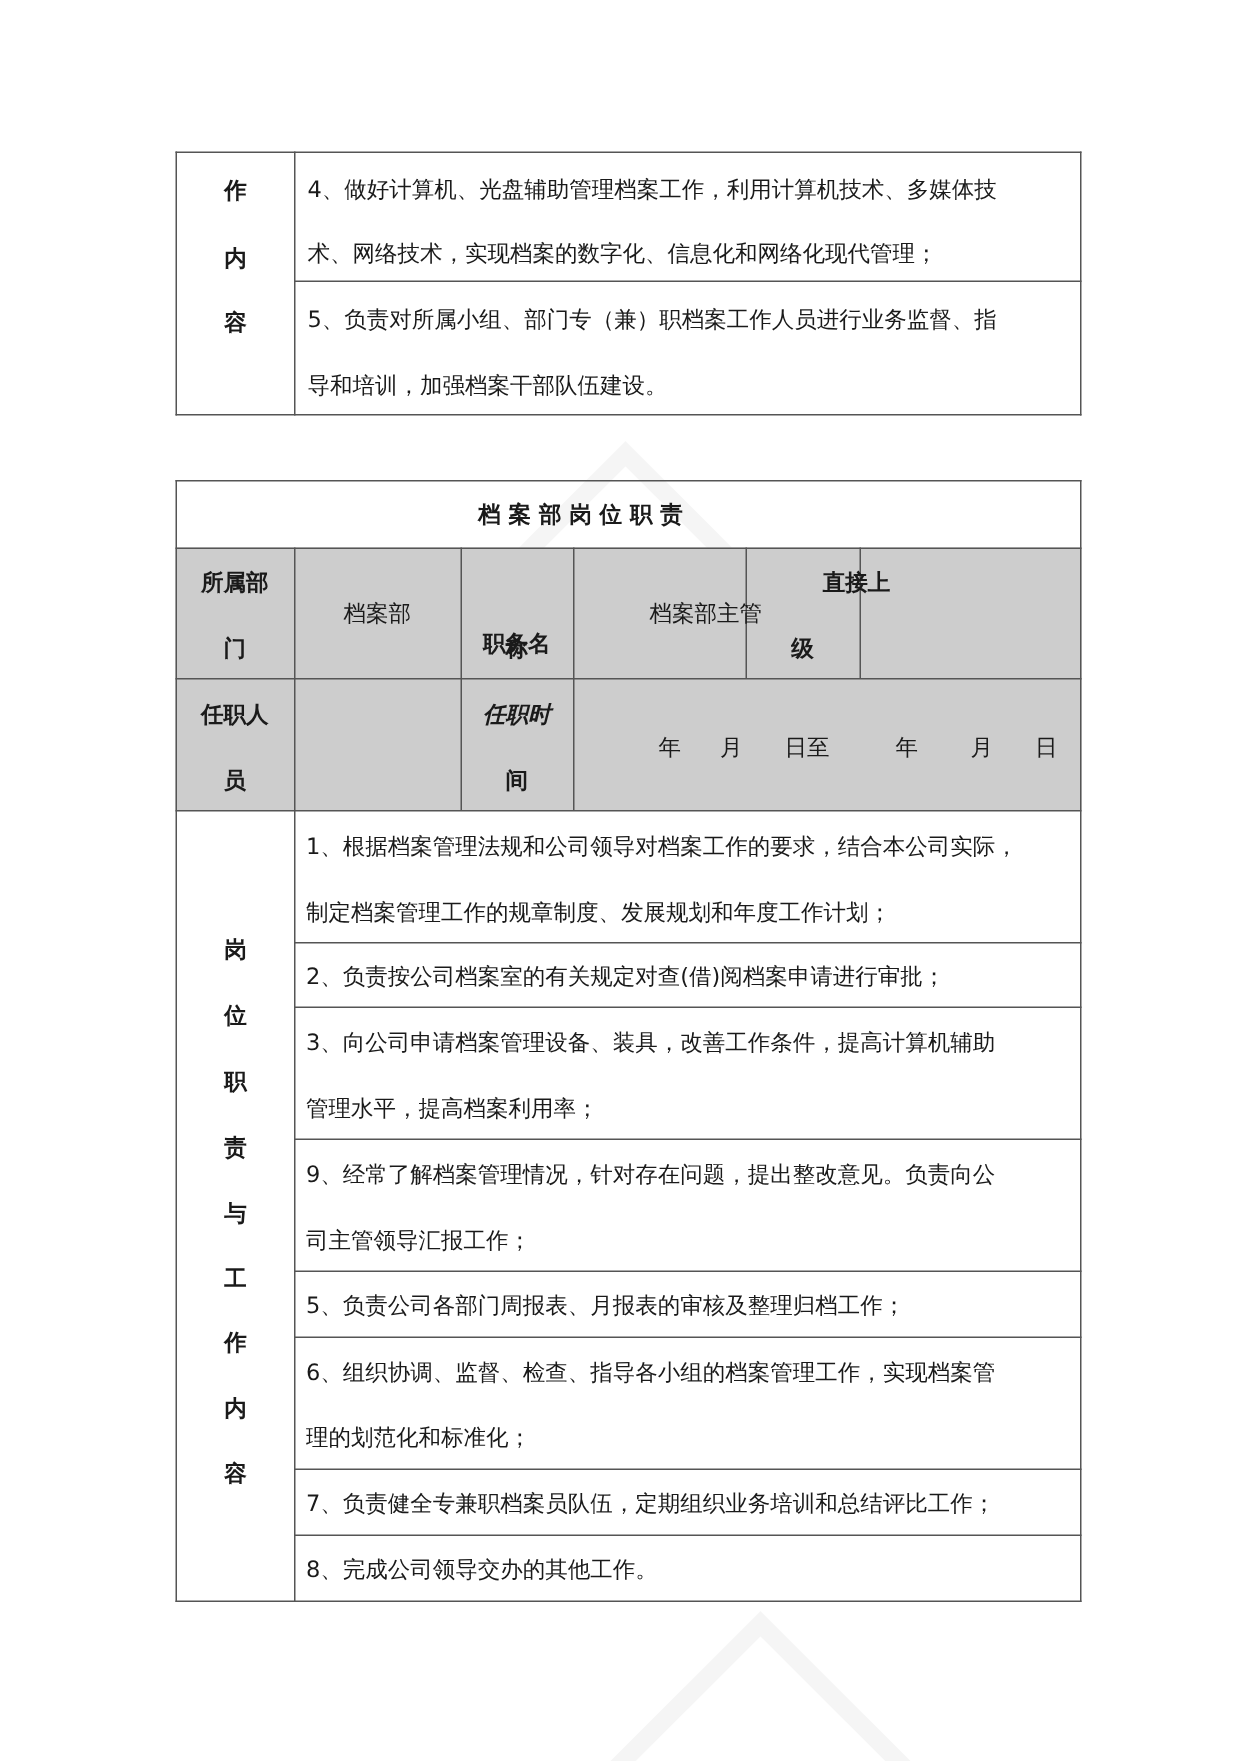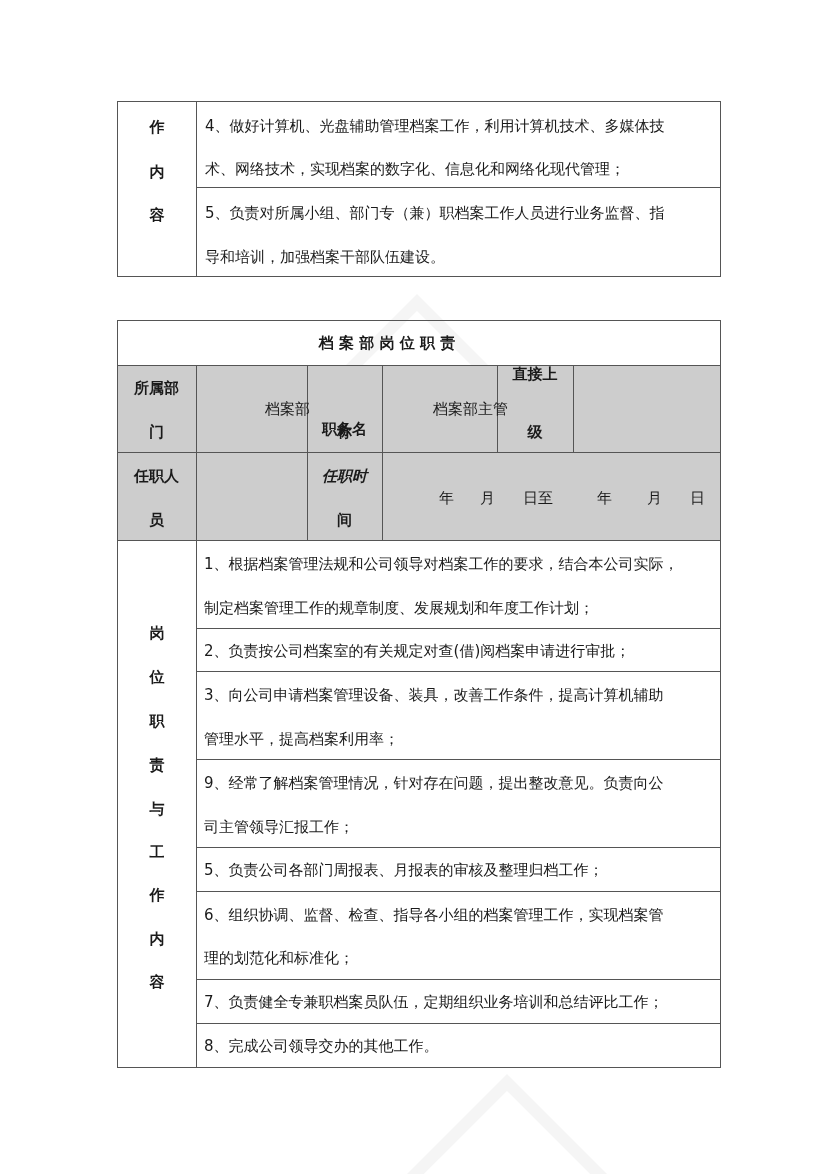--- a/index.html
+++ b/index.html
@@ -65,25 +65,25 @@
   <div class="line-v" style="left:196px; top:365px; height:703px;"></div>
   <div class="line-v" style="left:307px; top:365px; height:175px;"></div>
   <div class="line-v" style="left:382px; top:365px; height:175px;"></div>
   <div class="line-v" style="left:497px; top:365px; height:87px;"></div>
   <div class="line-v" style="left:573px; top:365px; height:87px;"></div>
 
   <div class="txt bold center" style="left:117px; width:540px; top:336px;">档 案 部 岗 位 职 责</div>
 
   <div class="txt bold center" style="left:117px; width:79px; top:381px;">所属部</div>
   <div class="txt bold center" style="left:117px; width:79px; top:425px;">门</div>
-  <div class="txt center" style="left:196px; width:111px; top:402px;padding-left:36px;">档案部</div>
+  <div class="txt center" style="left:196px; width:111px; top:402px;">档案部</div>
   <div class="txt bold center" style="left:307px; width:75px; top:381px;margin-top:41px;">职务名</div>
   <div class="txt bold center" style="left:307px; width:75px; top:425px;">称</div>
   <div class="txt center" style="left:382px; width:115px; top:402px;padding-left:31px;">档案部主管</div>
-  <div class="txt bold center" style="left:497px; width:76px; top:367px;">直接上</div>
+  <div class="txt bold center" style="left:497px; width:76px; top:381px;padding-left:36px;">直接上</div>
   <div class="txt bold center" style="left:497px; width:76px; top:425px;">级</div>
   <div class="txt center" style="left:573px; width:147px; top:402px;"></div>
 
   <div class="txt bold center" style="left:117px; width:79px; top:469px;">任职人</div>
   <div class="txt bold center" style="left:117px; width:79px; top:513px;">员</div>
   <div class="txt center" style="left:196px; width:111px; top:490px;"></div>
   <div class="txt bold center" style="left:307px; width:75px; top:469px;font-style:italic;">任职时</div>
   <div class="txt bold center" style="left:307px; width:75px; top:513px;">间</div>
 
   <div class="txt" style="left:439px; top:491px;">年</div>

